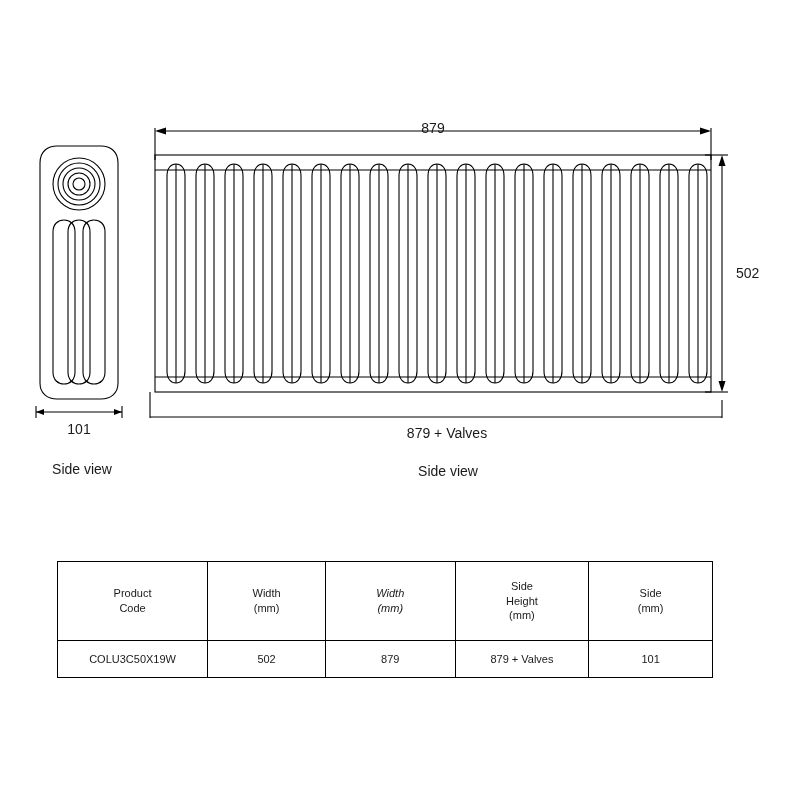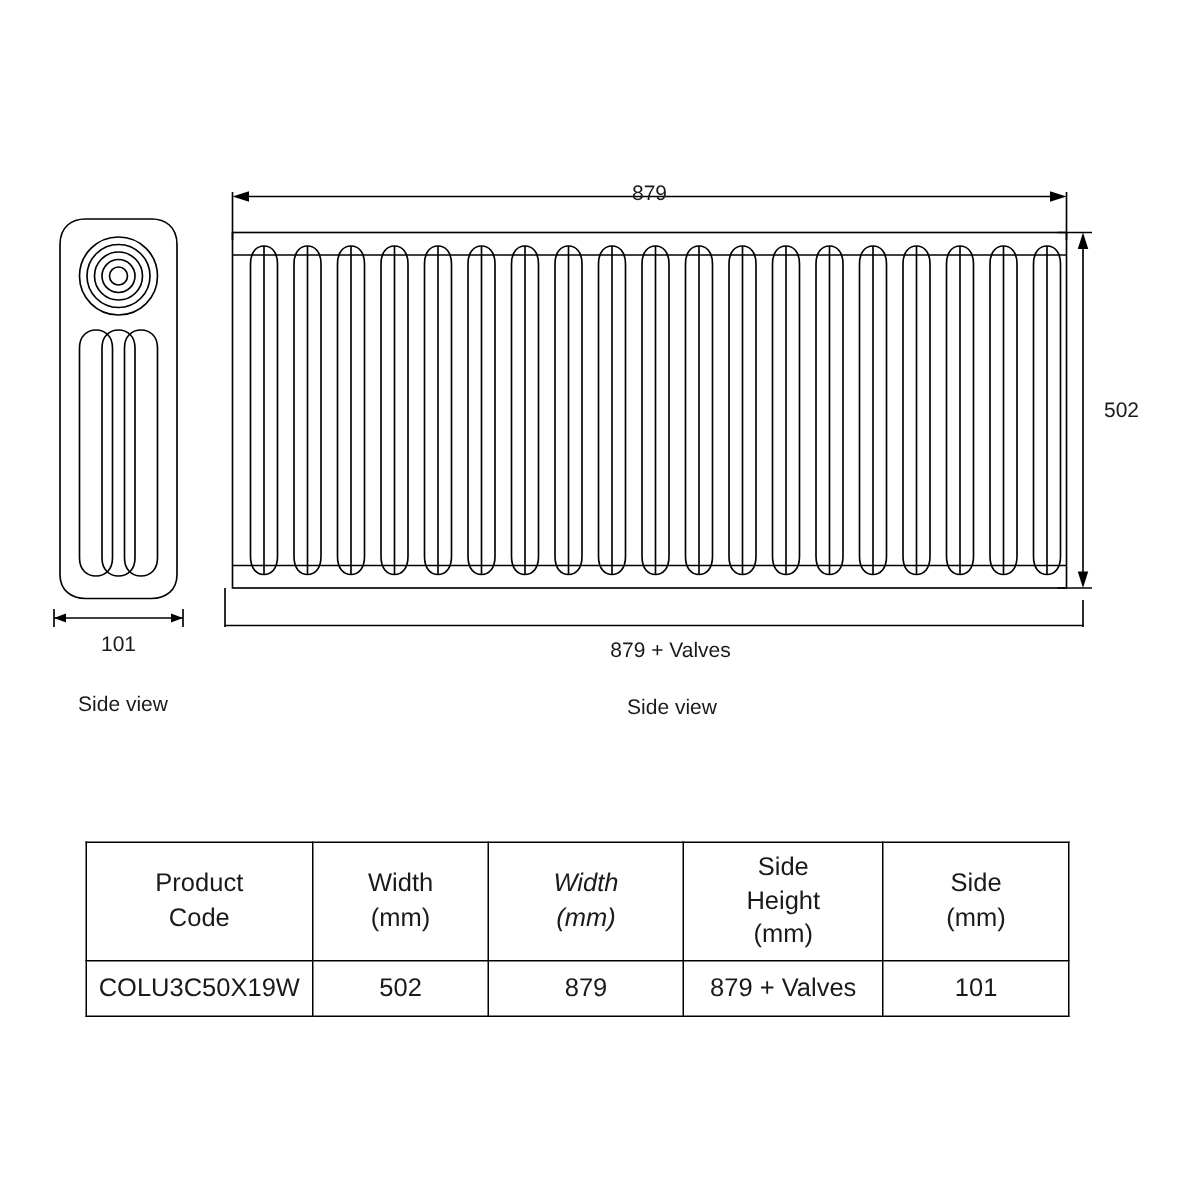--- a/index.html
+++ b/index.html
@@ -37,21 +37,21 @@
     transform: translateX(-50%);
     text-align: center;
   }
   
   .spec-table {
     position: absolute;
     left: 57px;
     top: 561px;
     width: 656px;
     border-collapse: collapse;
-    font-size: 17px;
+    font-size: 11px;
   }
   .spec-table th, .spec-table td {
     border: 1px solid #000000;
     text-align: center;
     vertical-align: middle;
     font-weight: normal;
     padding: 0;
   }
   .spec-table thead th {
     height: 78px;

